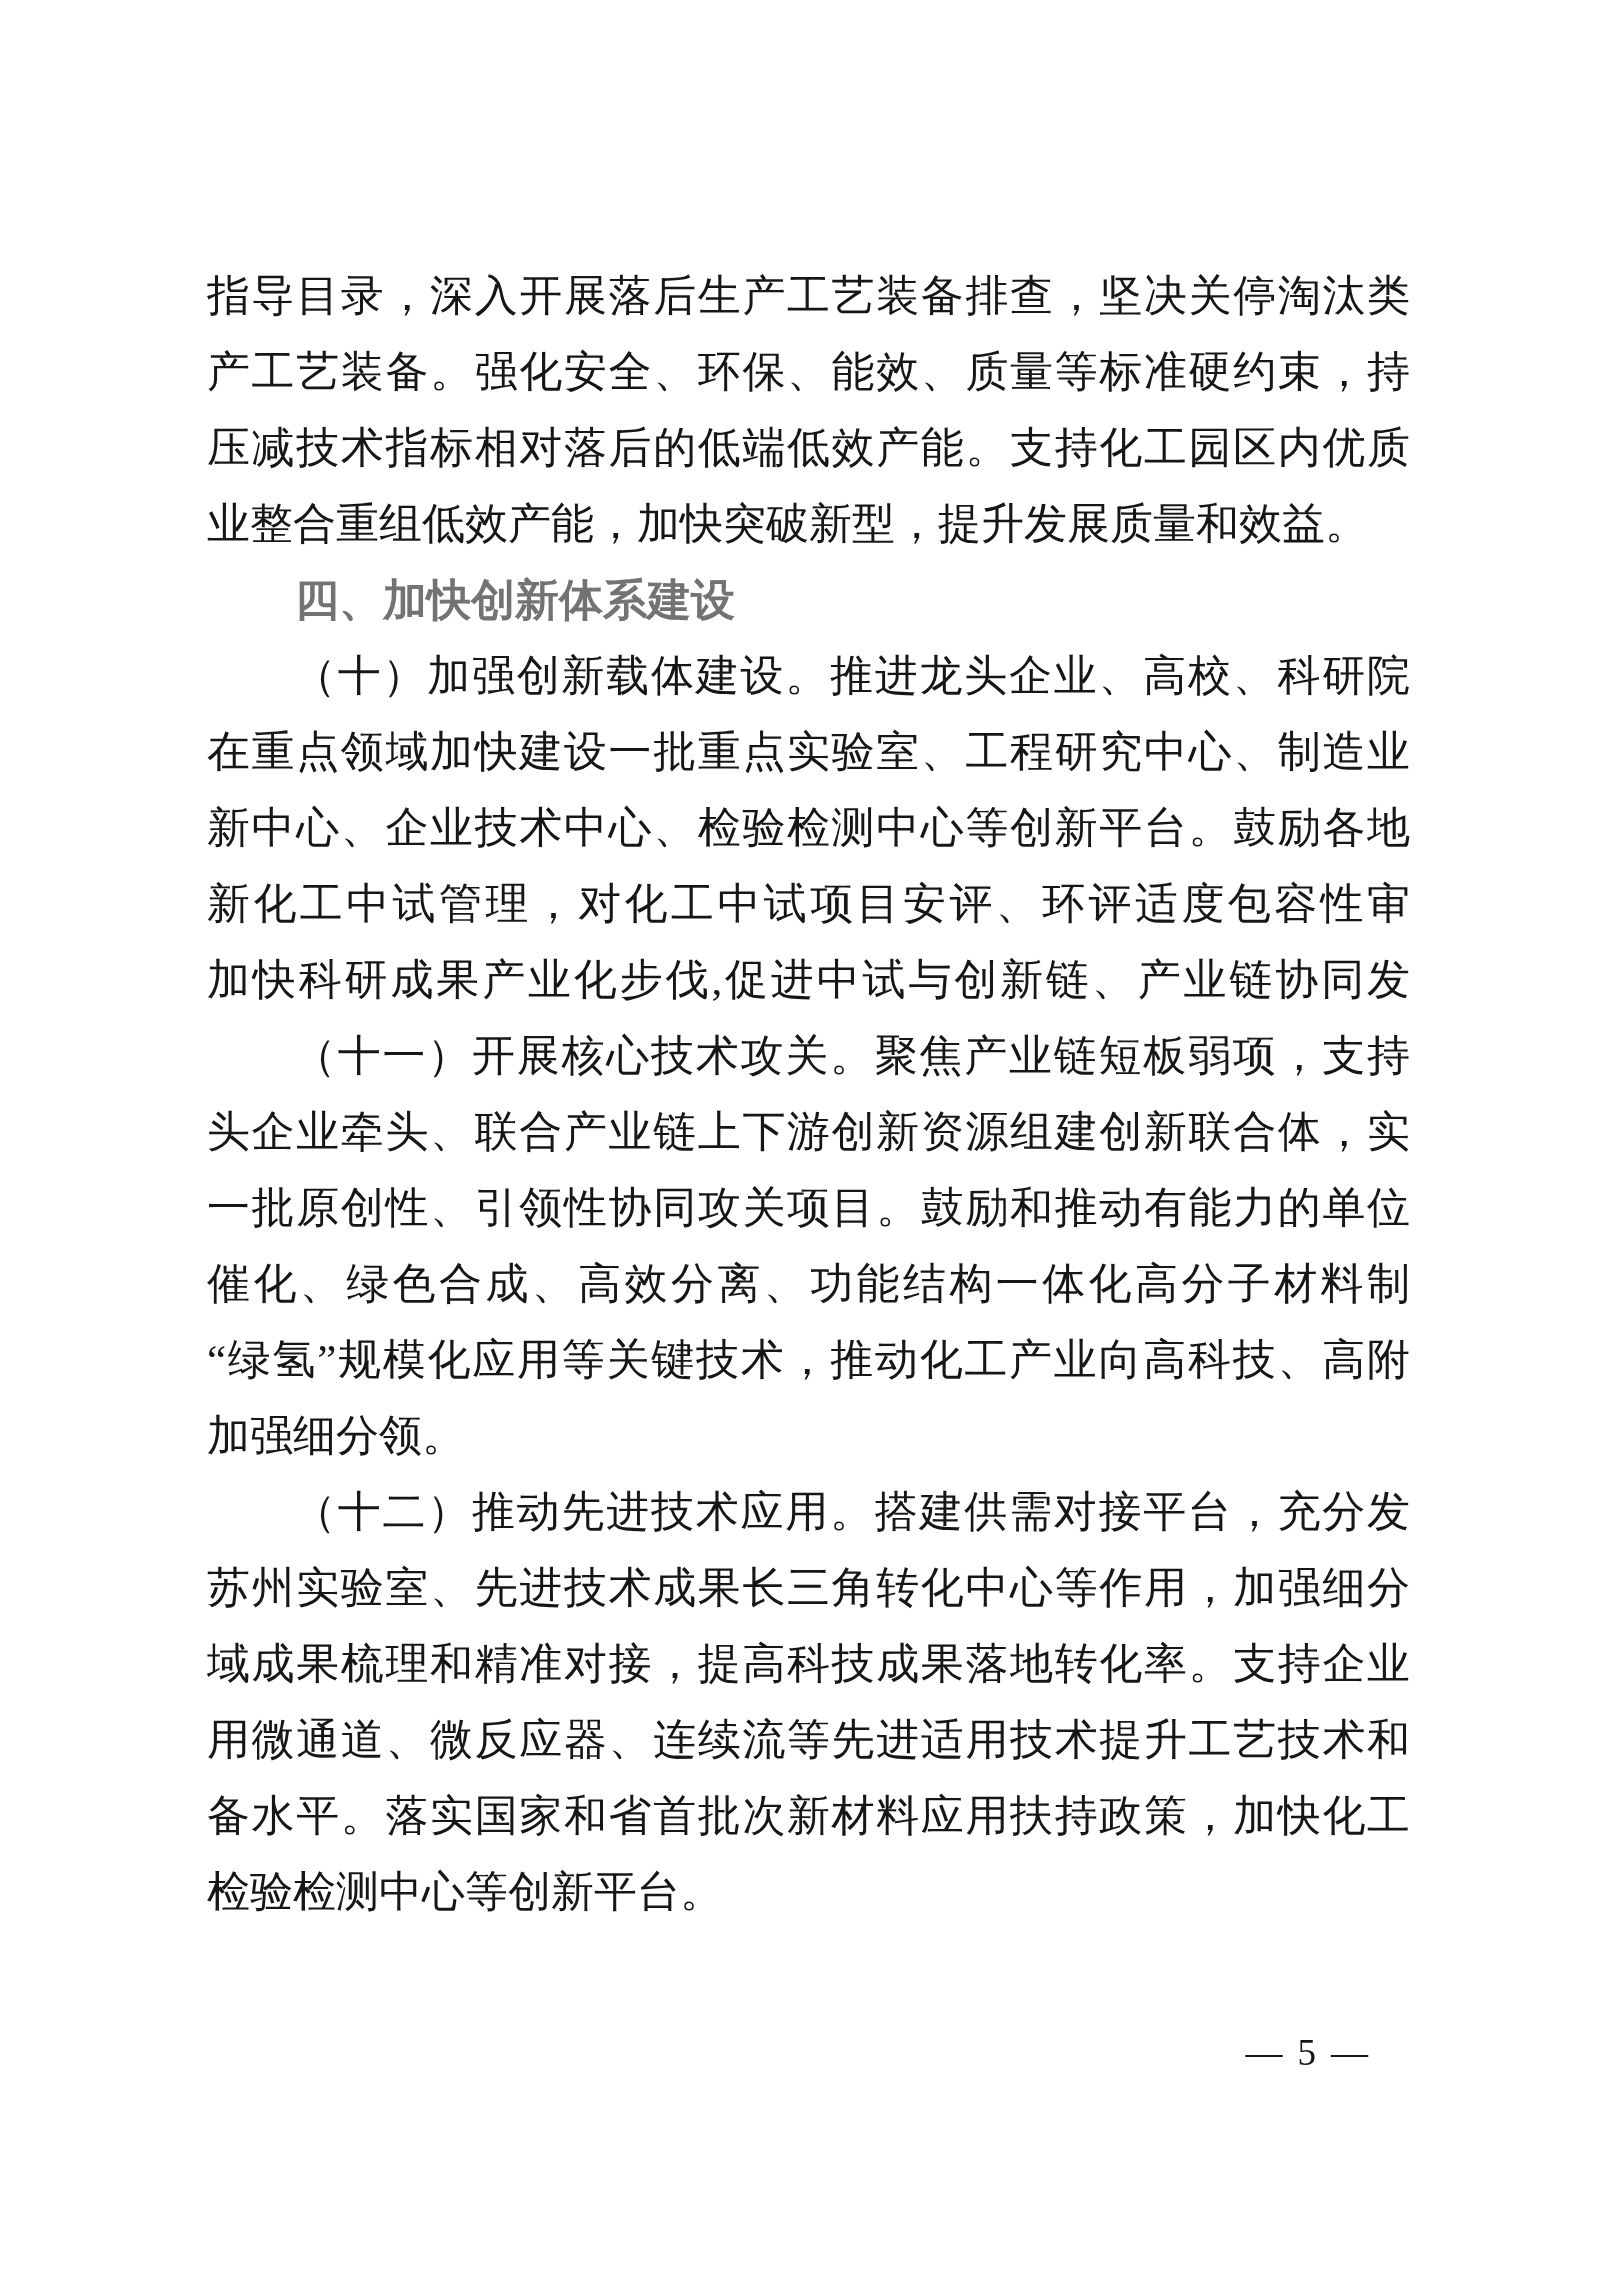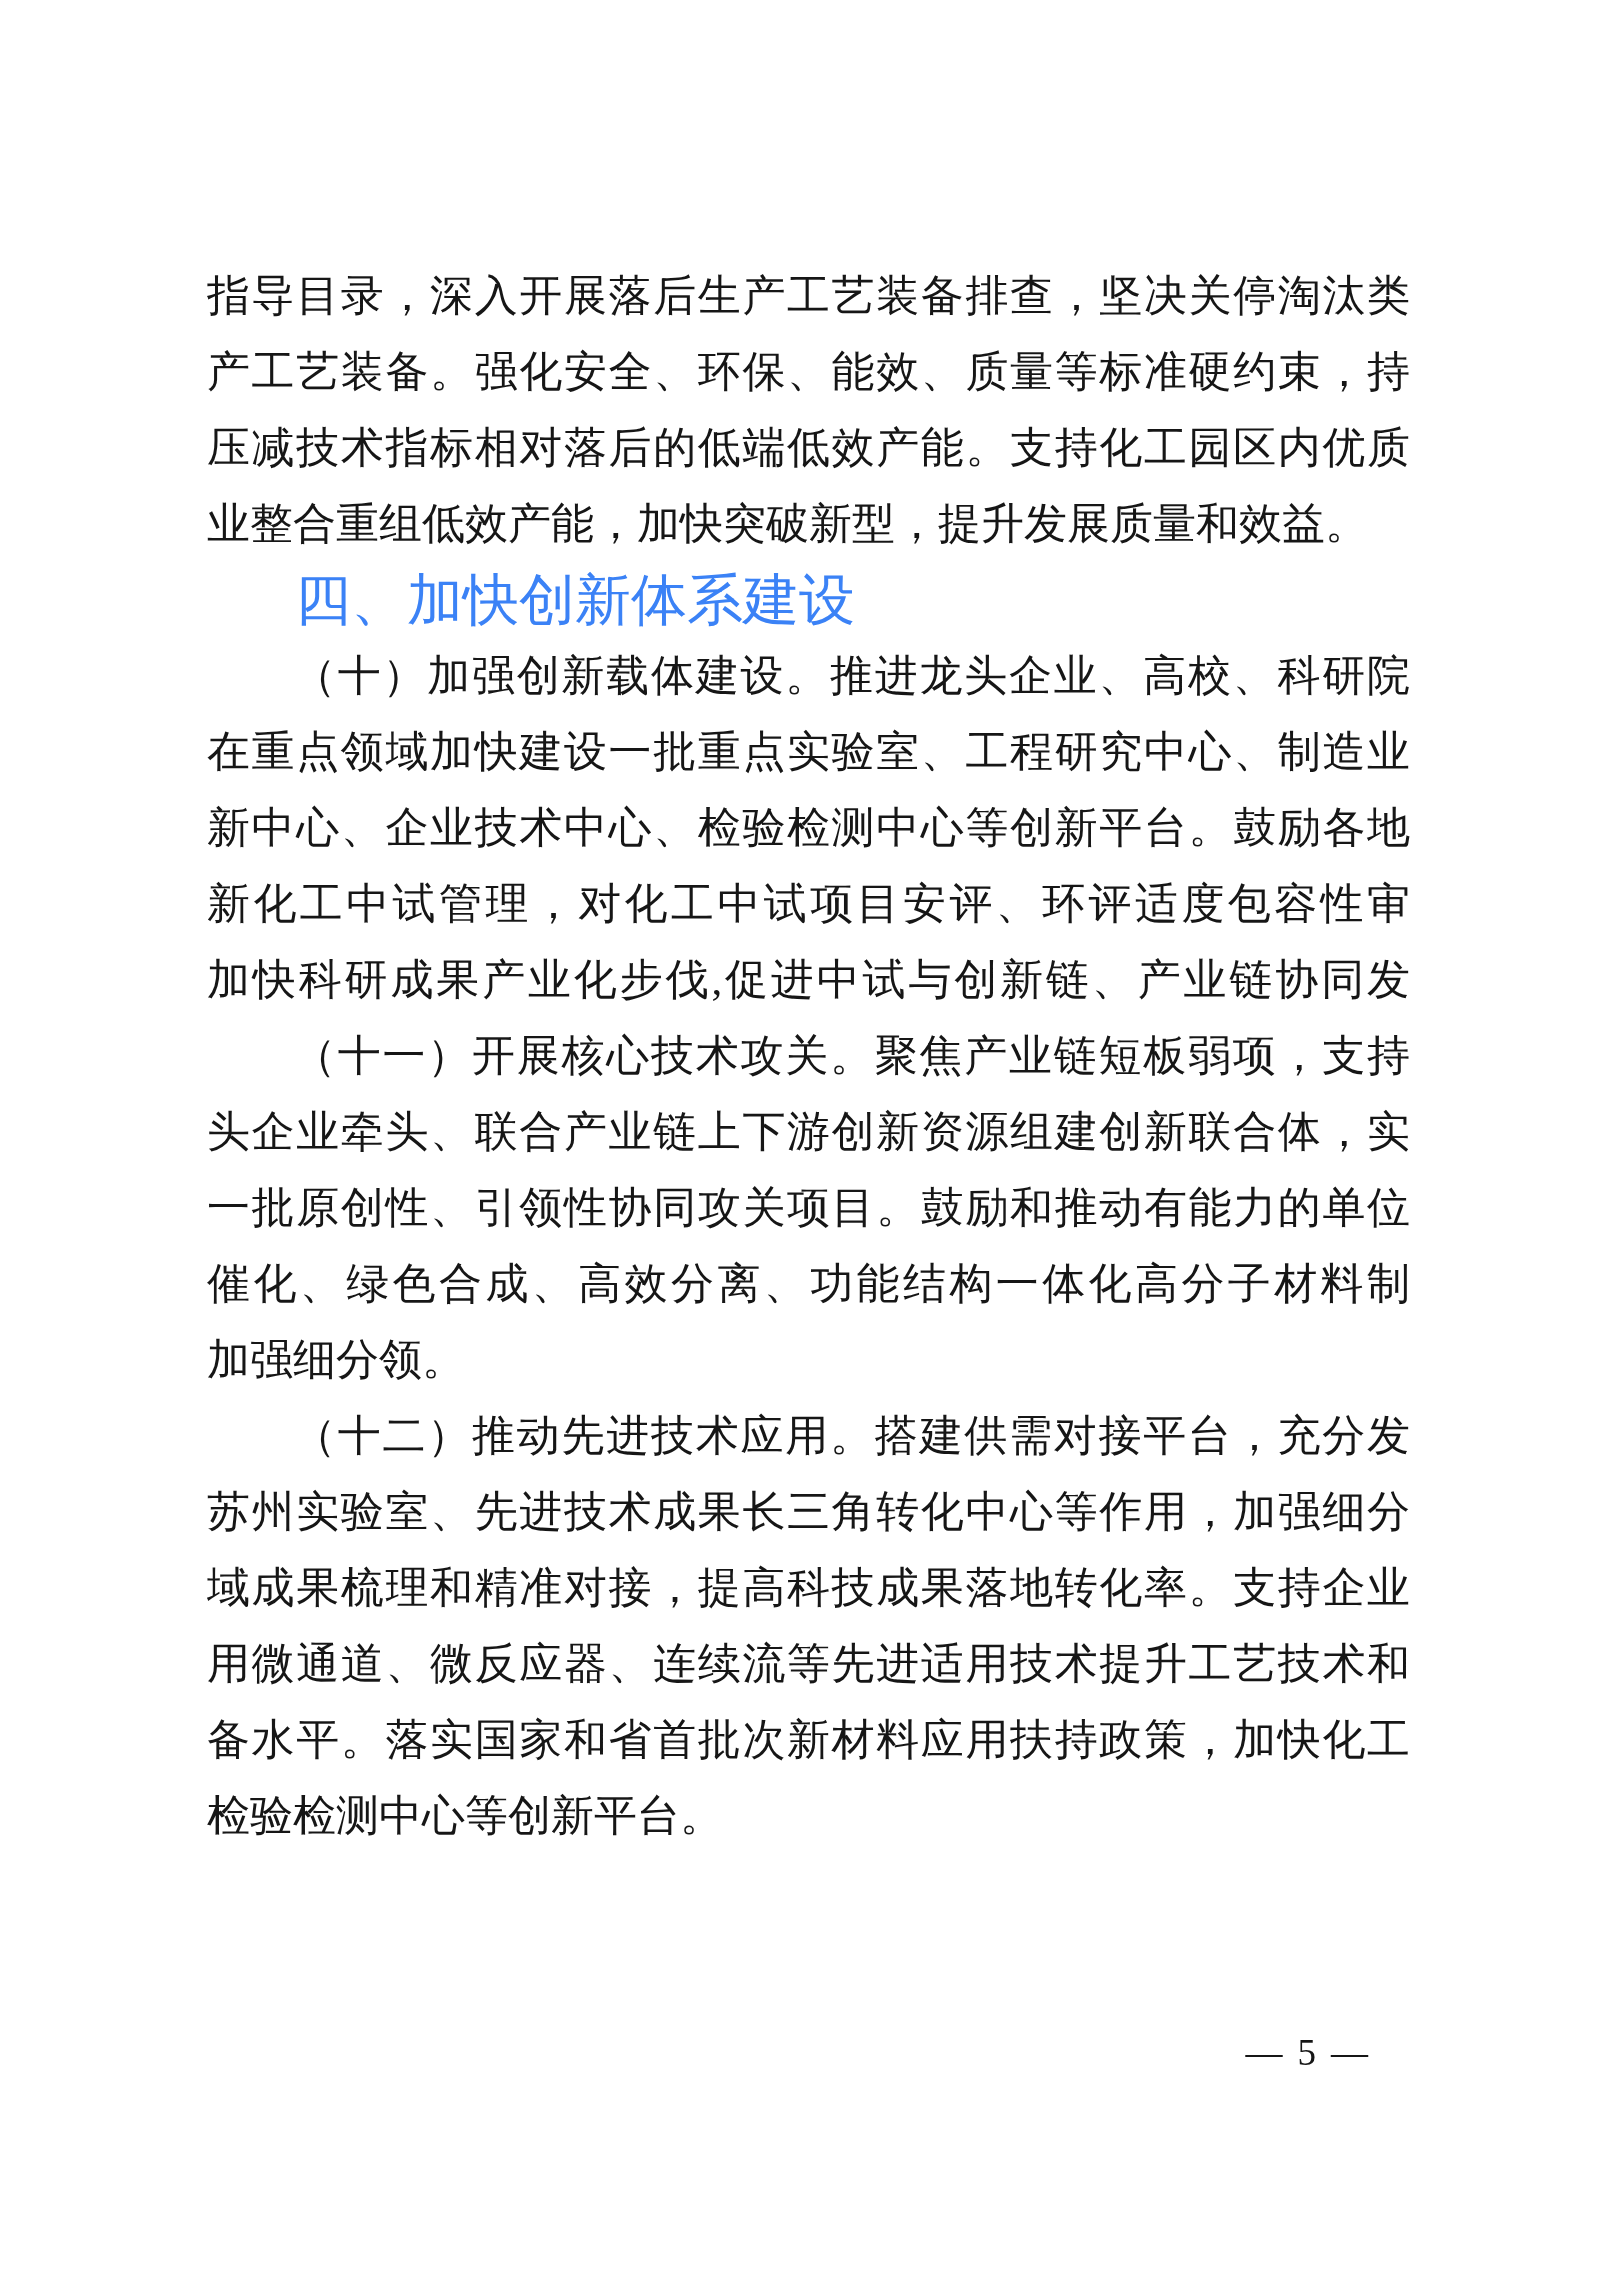--- a/index.html
+++ b/index.html
@@ -33,23 +33,23 @@
     text-align-last: left;
   }
   .line.full-indent {
     padding-left: 86px;
   }
   .line.heading {
     text-align: left;
     text-align-last: left;
     padding-left: 88px;
     font-family: "Liberation Sans", "DejaVu Sans", sans-serif;
-    font-weight: 400;
-    font-size: 56px;
-    color: #3b82f6;
+    font-weight: 700;
+    font-size: 44px;
+    color: #737373;
   }
   .footer {
     position: absolute;
     top: 2031px;
     right: 250px;
     font-family: "Liberation Serif", "DejaVu Serif", serif;
     font-size: 37px;
     letter-spacing: 2.9px;
     color: #161616;
     white-space: nowrap;
@@ -67,20 +67,21 @@
       <div class="line heading">四、加快创新体系建设</div>
       <div class="line full-indent">（十）加强创新载体建设。推进龙头企业、高校、科研院所</div>
       <div class="line full">在重点领域加快建设一批重点实验室、工程研究中心、制造业创</div>
       <div class="line full">新中心、企业技术中心、检验检测中心等创新平台。鼓励各地创</div>
       <div class="line full">新化工中试管理，对化工中试项目安评、环评适度包容性审批，</div>
       <div class="line full">加快科研成果产业化步伐,促进中试与创新链、产业链协同发展。</div>
       <div class="line full-indent">（十一）开展核心技术攻关。聚焦产业链短板弱项，支持龙</div>
       <div class="line full">头企业牵头、联合产业链上下游创新资源组建创新联合体，实施</div>
       <div class="line full">一批原创性、引领性协同攻关项目。鼓励和推动有能力的单位承</div>
       <div class="line full">催化、绿色合成、高效分离、功能结构一体化高分子材料制造、</div>
+      <div class="line full">“绿氢”规模化应用等关键技术，推动化工产业向高科技、高附</div>
       <div class="line end">加强细分领。</div>
       <div class="line full-indent">（十二）推动先进技术应用。搭建供需对接平台，充分发挥</div>
       <div class="line full">苏州实验室、先进技术成果长三角转化中心等作用，加强细分领</div>
       <div class="line full">域成果梳理和精准对接，提高科技成果落地转化率。支持企业应</div>
       <div class="line full">用微通道、微反应器、连续流等先进适用技术提升工艺技术和装</div>
       <div class="line full">备水平。落实国家和省首批次新材料应用扶持政策，加快化工新</div>
       <div class="line end">检验检测中心等创新平台。</div>
     </div>
   <div class="footer">— 5 —</div>
 </div>

